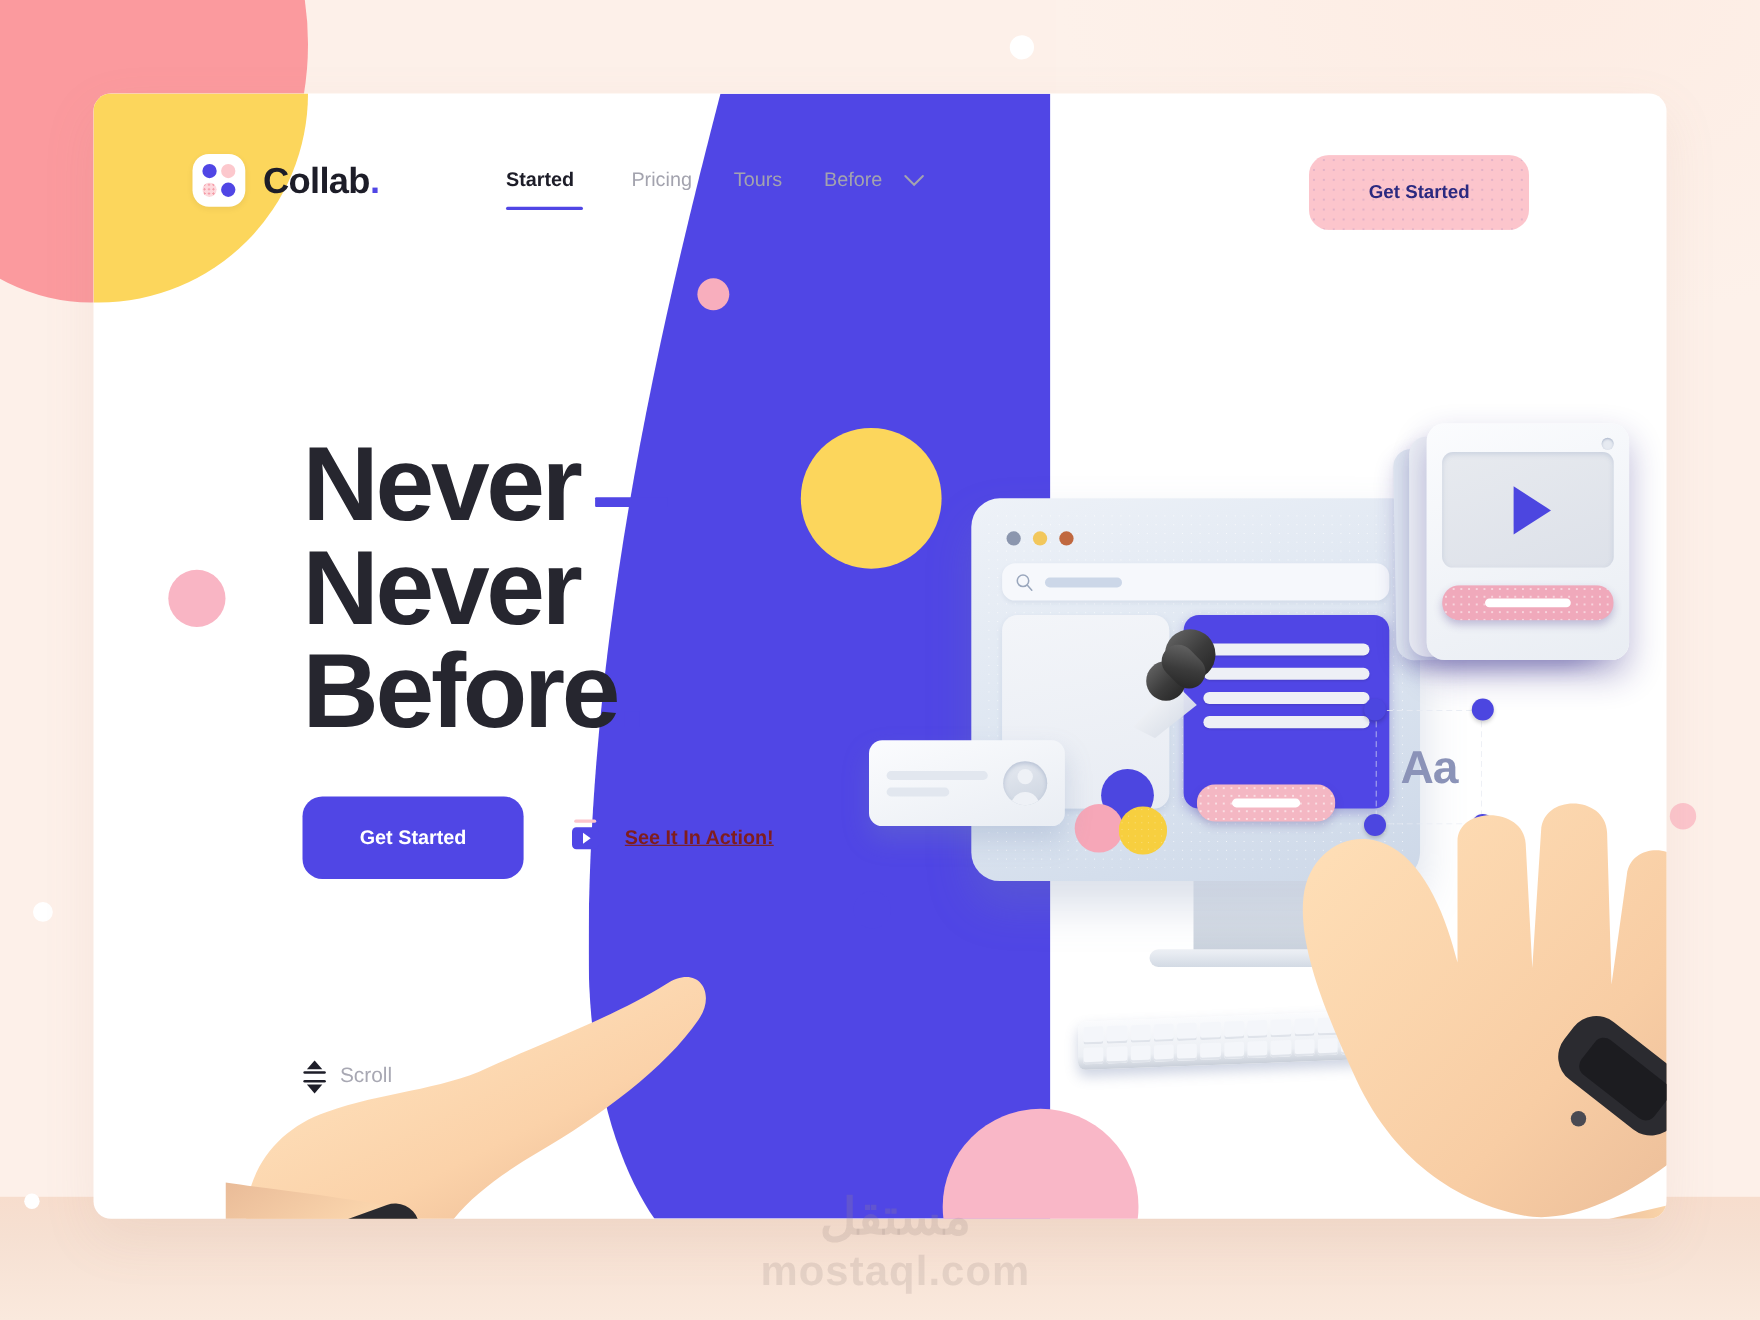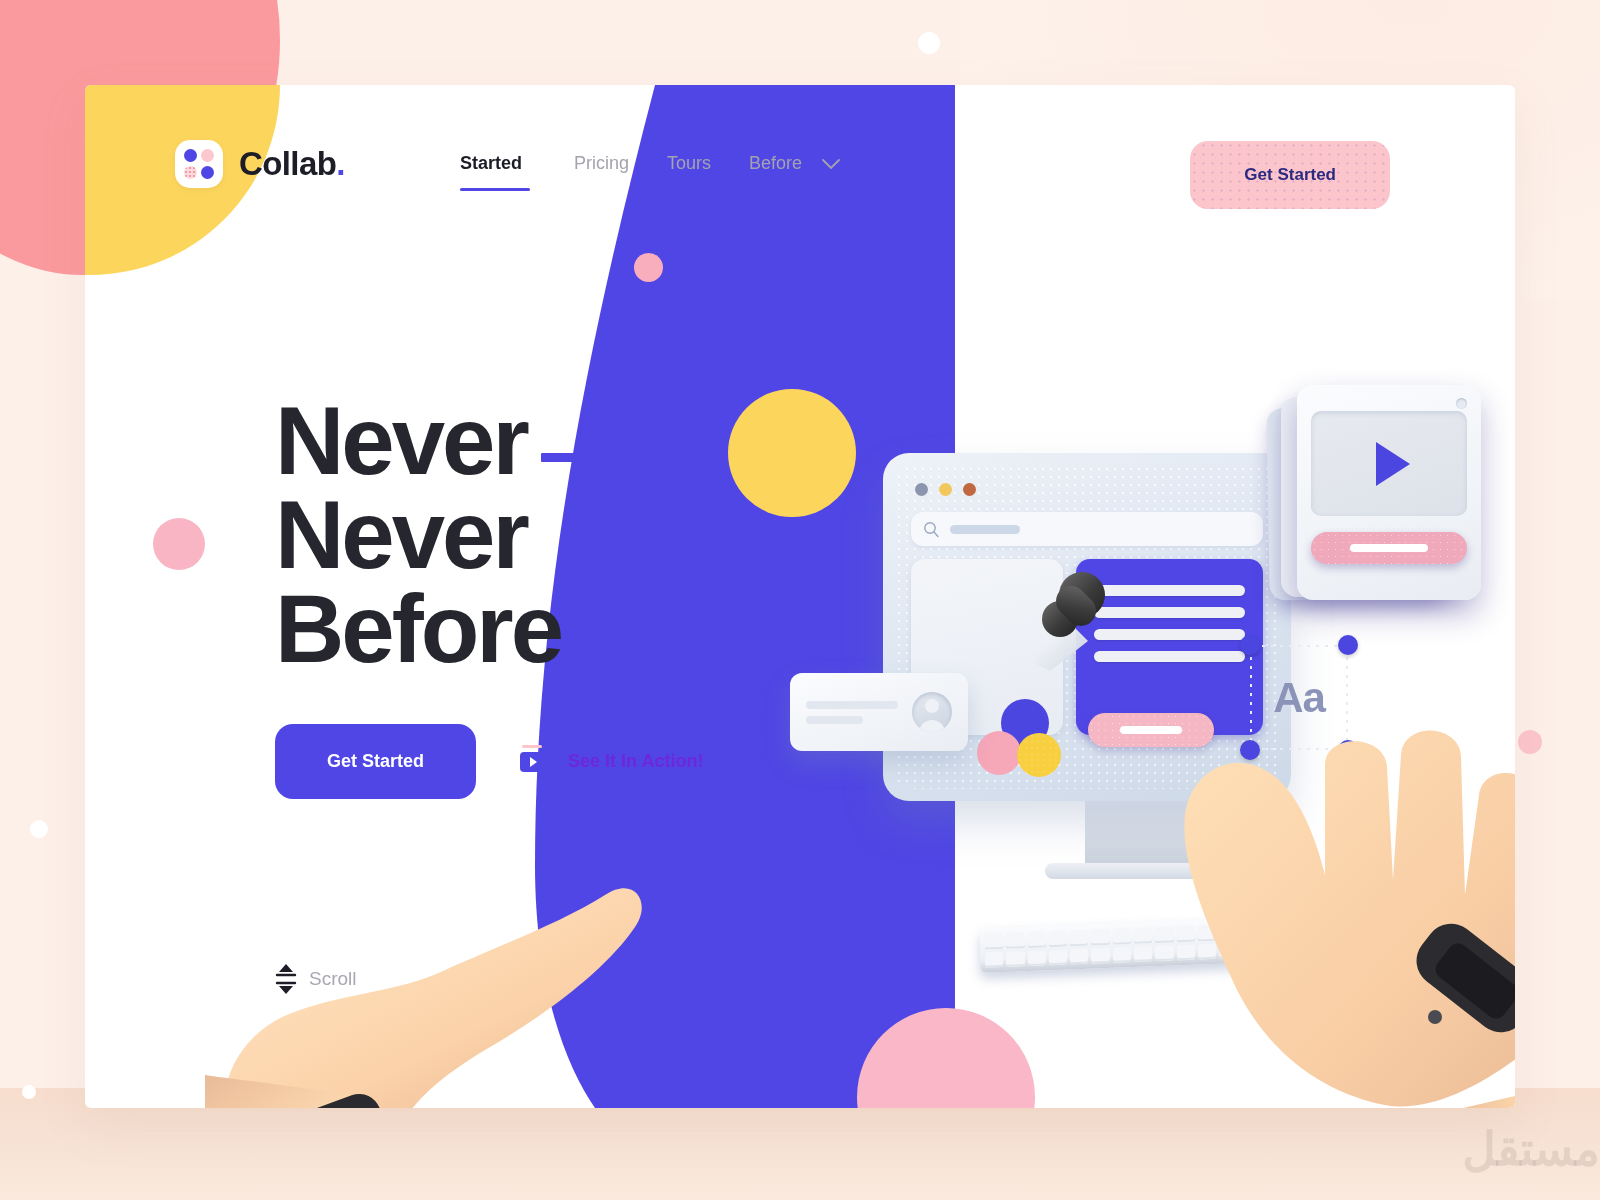--- a/index.html
+++ b/index.html
@@ -21,21 +21,21 @@
     background:radial-gradient(ellipse at 70% 0%, #fdece3 0%, #fdf1ea 70%);
   }
   .desk-surface {
     position:absolute; left:0; bottom:0; width:100%; height:112px;
     background:linear-gradient(180deg,#f7ddcd 0%, #f6e0d2 32%, #fae9dd 100%);
   }
 
   
   .card {
     position:absolute; left:85px; top:85px; width:1430px; height:1023px;
-    background:#ffffff; border-radius:6px; overflow:hidden;
+    background:#ffffff; border-radius:16px; overflow:hidden;
     box-shadow:0 18px 48px rgba(180,140,120,.10);
   }
 
   
   .yellow-blob {
     position:absolute; left:0; top:0; width:195px; height:190px;
     background:#fcd65c;
     border-radius:0 0 195px 0;
   }
   .purple-curve {
@@ -120,21 +120,21 @@
   }
   .play-badge::before {
     content:""; position:absolute; top:-7px; left:2px; width:20px; height:3px;
     background:#fcc5cc; border-radius:2px;
   }
   .play-badge i {
     width:0; height:0; border-left:7px solid #fff;
     border-top:5px solid transparent; border-bottom:5px solid transparent;
     margin-left:2px;
   }
-  .see-action span { font-size:18px; font-weight:600; color:#6d28d9; }
+  .see-action span { font-size:18px; font-weight:600; color:#7f1d1d;text-decoration:underline; }
 
   .scroll-cue { position:absolute; left:275px; top:962px; display:flex; align-items:center; gap:12px; z-index:28; }
   .scroll-cue .lbl { font-size:19px; color:#a8a8b3; }
 
   
   .illo { position:absolute; inset:0; z-index:20; pointer-events:none; }
   .monitor {
     position:absolute; left:798px; top:368px; width:408px; height:348px;
     background:linear-gradient(160deg,#eef2f8 0%, #dbe4f0 55%, #cdd8e8 100%);
     border-radius:26px; box-shadow:0 22px 40px rgba(110,130,170,.25);
@@ -268,21 +268,21 @@
     background:linear-gradient(160deg,#e6eaf1,#ccd4e0); position:relative; overflow:hidden;
     box-shadow:inset 0 2px 4px rgba(110,130,170,.35); }
   .pc-avatar::before { content:""; position:absolute; left:50%; top:7px; transform:translateX(-50%);
     width:14px; height:14px; border-radius:50%; background:#eef1f6; }
   .pc-avatar::after { content:""; position:absolute; left:50%; bottom:-6px; transform:translateX(-50%);
     width:26px; height:18px; border-radius:13px 13px 0 0; background:#eef1f6; }
 
   
   .hand { position:absolute; }
   .watermark {
-    position:absolute; left:0; right:0; bottom:22px; text-align:right; z-index:60;
+    position:absolute; left:0; right:0; bottom:22px; text-align:center; z-index:60;
     color:rgba(160,140,135,.22); font-size:38px; letter-spacing:1px; font-weight:bold;
     pointer-events:none;
     margin-left:28px;
   }
   .watermark .ar { display:block; font-size:46px; margin-bottom:2px; }
 </style>
 </head>
 <body>
 
 <div class="outer-bg">
@@ -539,13 +539,14 @@
       <path d="M11 32 L4 24 L18 24 Z" fill="#1d1d28"></path>
       <line x1="2" y1="13" x2="20" y2="13" stroke="#1d1d28" stroke-width="2.4" stroke-linecap="round"></line>
       <line x1="2" y1="21" x2="20" y2="21" stroke="#1d1d28" stroke-width="2.4" stroke-linecap="round"></line>
     </svg>
     <span class="lbl">Scroll</span>
   </div>
 </div>
 
 <div class="watermark">
   <span class="ar">مستقل</span>
+  <span>mostaql.com</span>
 </div>
 
 </body></html>

